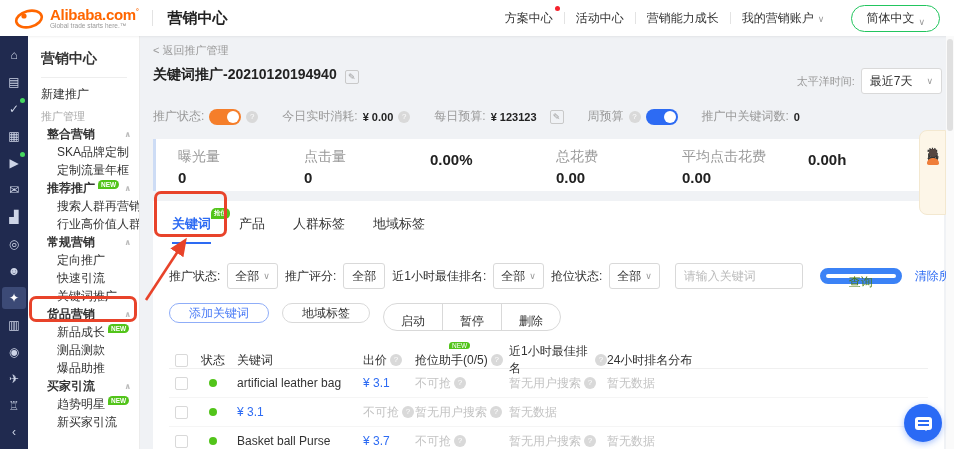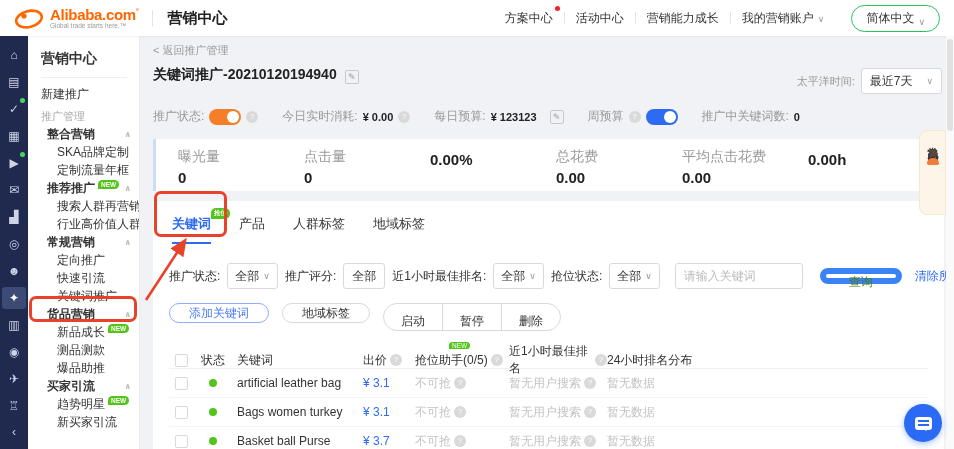--- a/index.html
+++ b/index.html
@@ -421,21 +421,20 @@
             </span>
           <span class="mut">
               <span>暂无用户搜索</span>
               <span class="q"></span>
             </span>
           <span class="mut">暂无数据</span>
         </div>
         <div class="tr">
           <span class="cb"></span>
           <span class="dot-green"></span>
-          <span>Bags women turkey</span>
           <span class="bid">¥ 3.1</span>
           <span class="mut">
               <span>不可抢</span>
               <span class="q"></span>
             </span>
           <span class="mut">
               <span>暂无用户搜索</span>
               <span class="q"></span>
             </span>
           <span class="mut">暂无数据</span>

